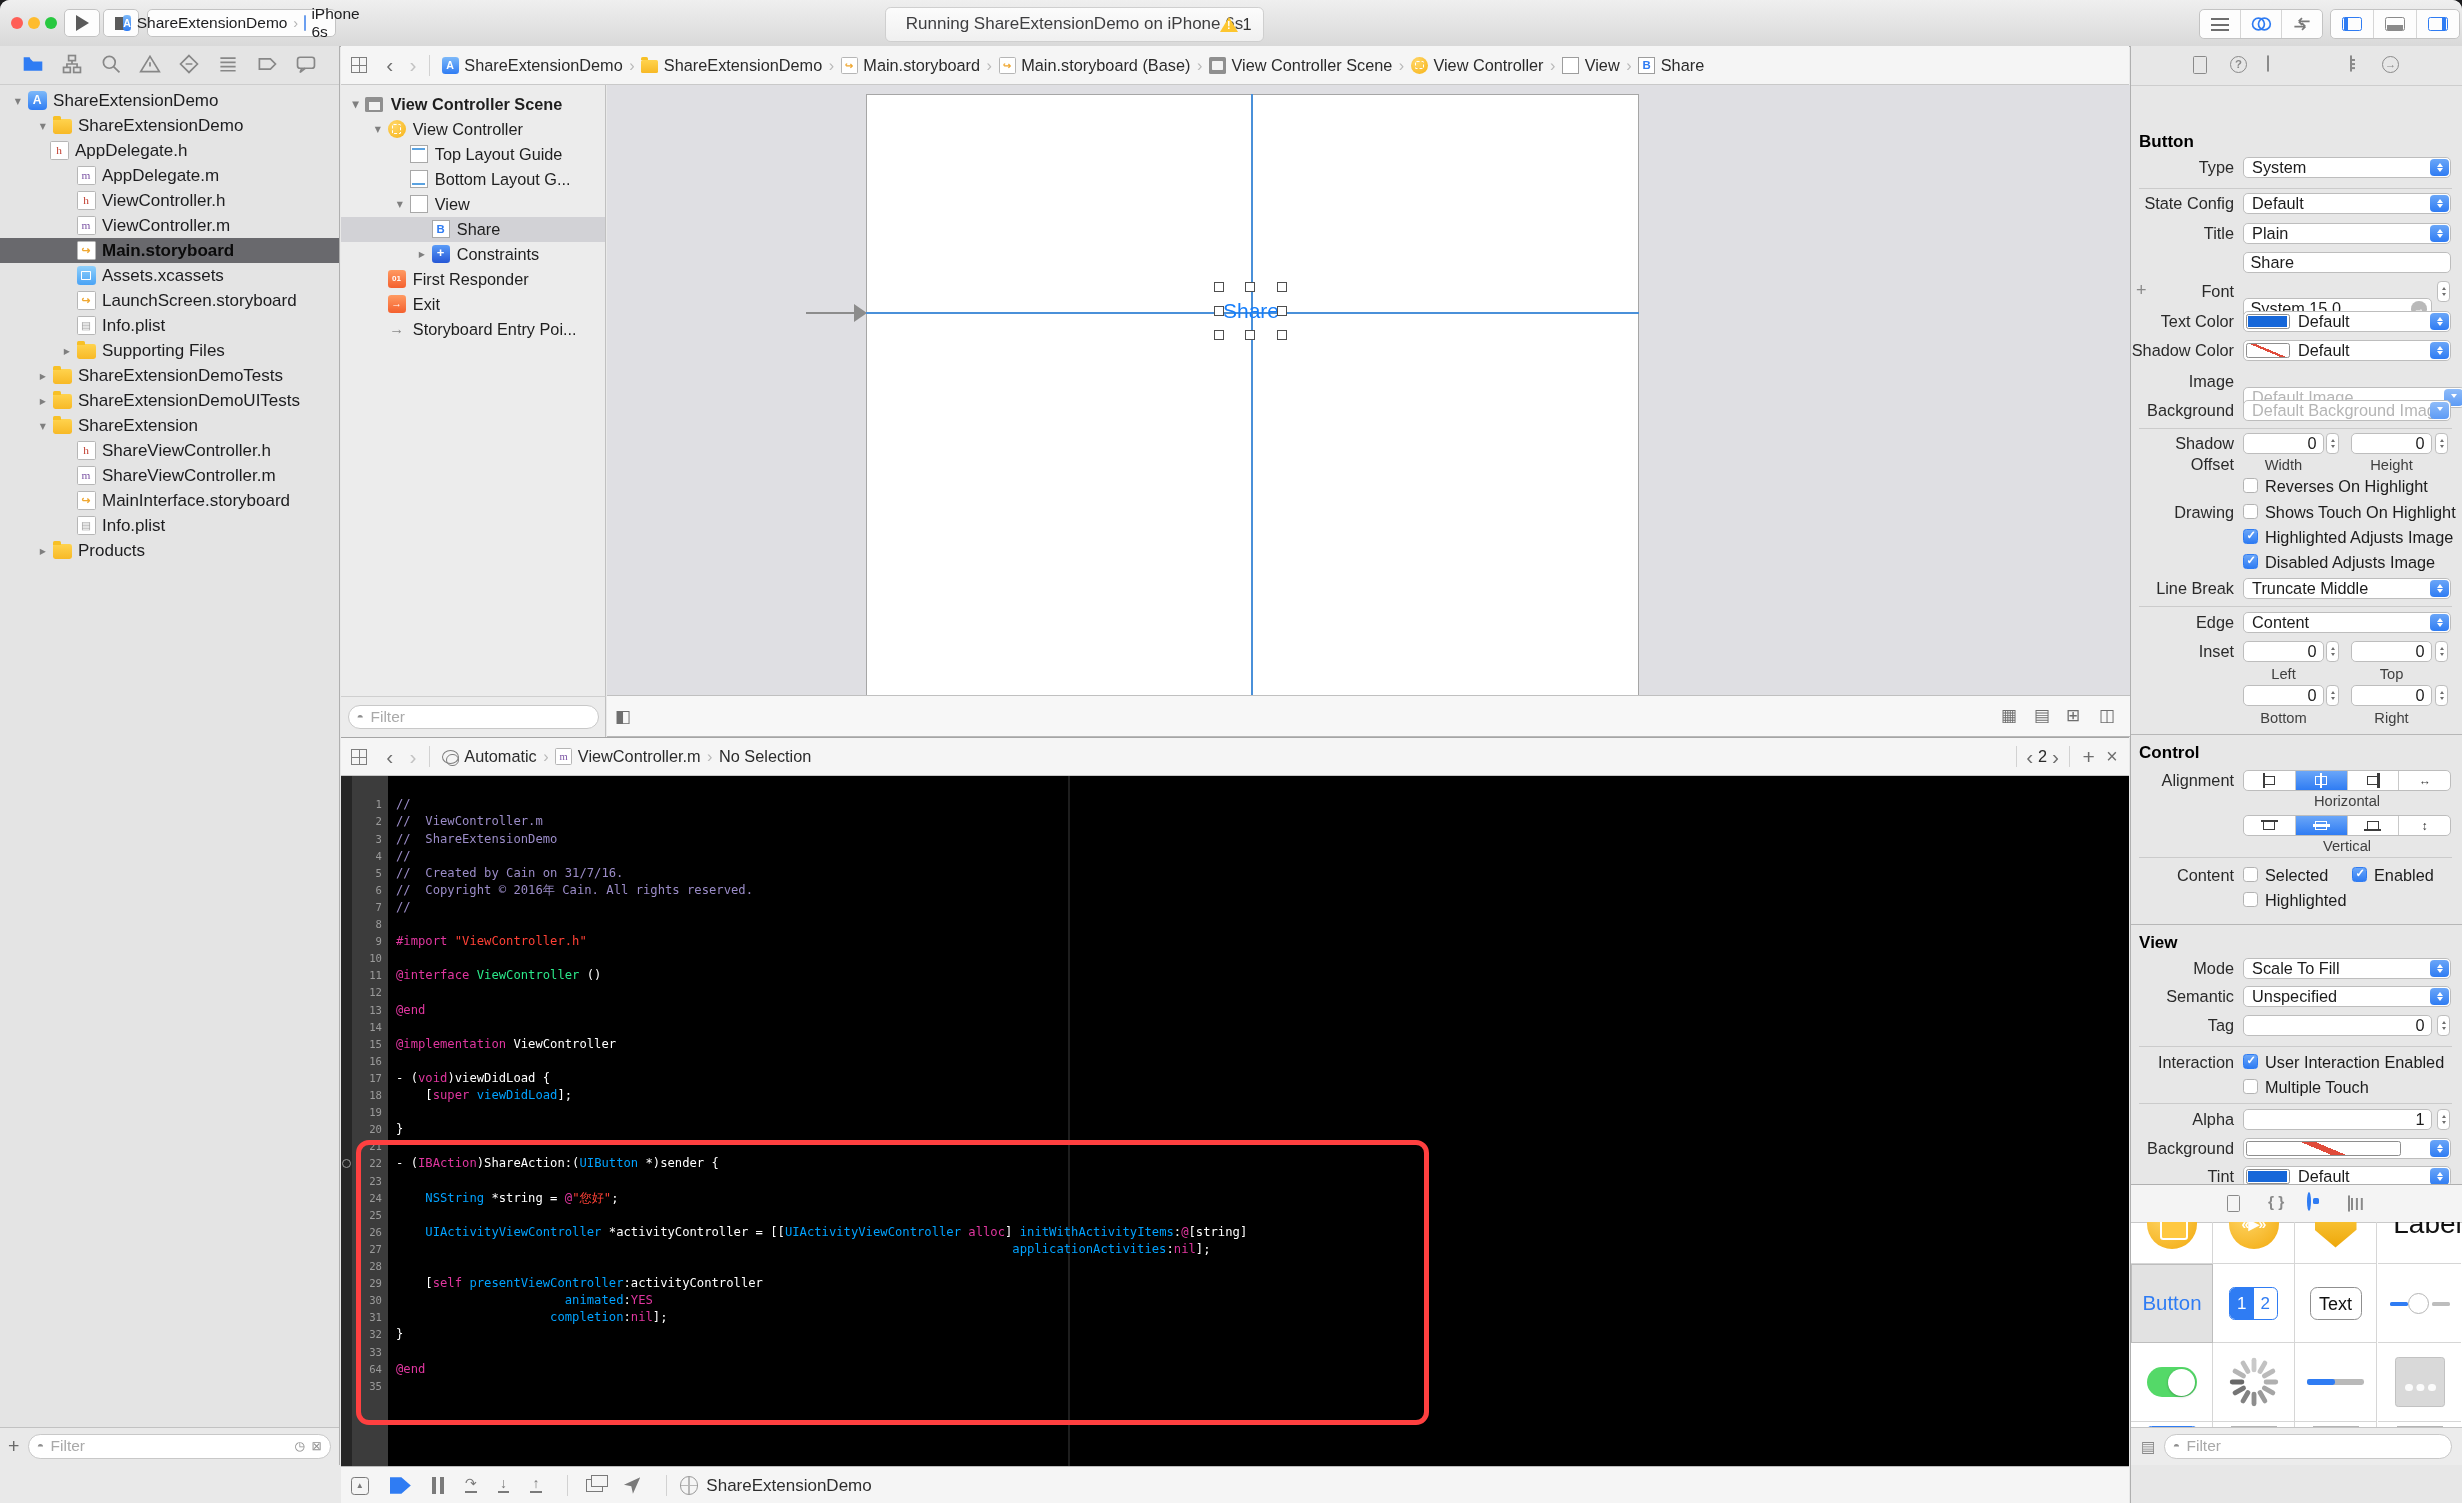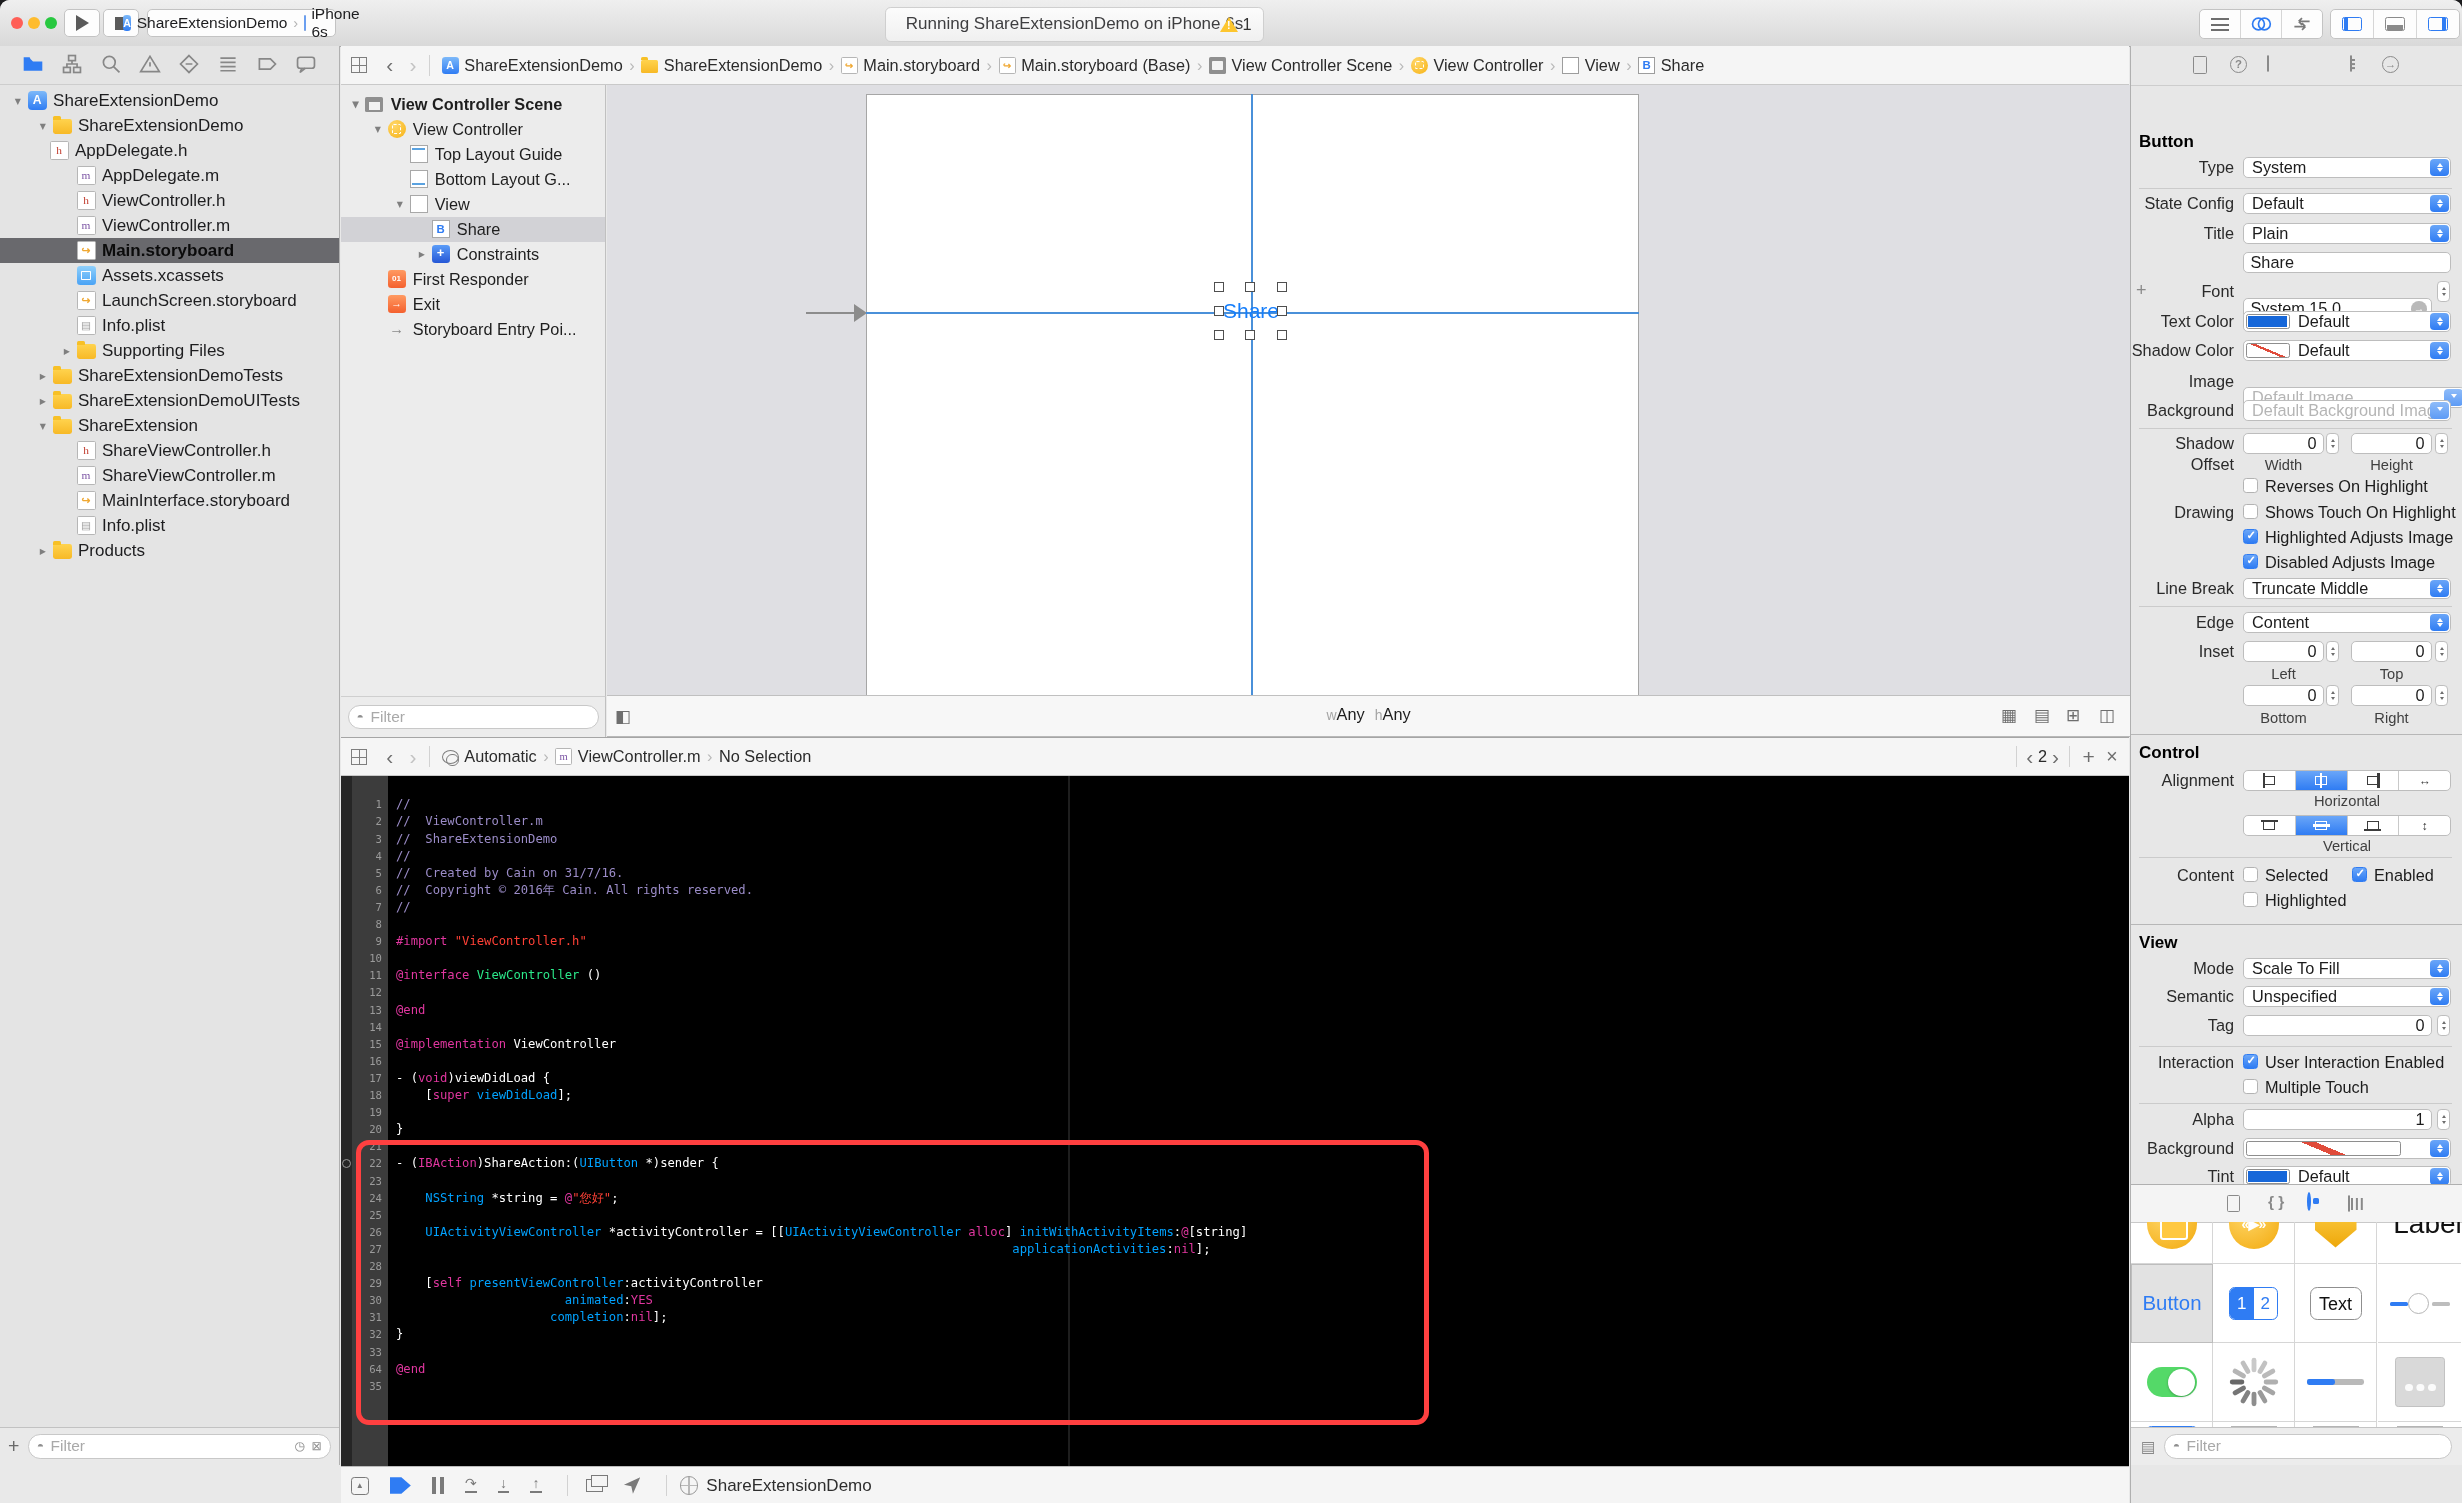--- a/index.html
+++ b/index.html
@@ -591,24 +591,20 @@
     <div class="abs handle" style="left:638px;top:197px;"></div>
     <div class="abs handle" style="left:670px;top:197px;"></div>
     <div class="abs handle" style="left:607px;top:221px;"></div>
     <div class="abs handle" style="left:670px;top:221px;"></div>
     <div class="abs handle" style="left:607px;top:245px;"></div>
     <div class="abs handle" style="left:638px;top:245px;"></div>
     <div class="abs handle" style="left:670px;top:245px;"></div>
   </div>
   <div class="abs canvasbar" style="left:607px;top:696px;width:1523px;height:41px;">
     <span class="abs cbaric" style="left:8.1px;top:9.8px;">◧</span>
-    <span class="abs" style="left:0;right:0;top:9px;text-align:center;">
-      <span class="szk">w</span><span class="szv">Any</span>
-      <span class="szk" style="margin-left:6.5px;">h</span><span class="szv">Any</span>
-    </span>
     <span class="abs cbaric" style="left:1394px;top:9px;">▦</span>
     <span class="abs cbaric" style="left:1427px;top:9px;">▤</span>
     <span class="abs cbaric" style="left:1459px;top:9px;">⊞</span>
     <span class="abs cbaric" style="left:1492px;top:9px;">◫</span>
   </div>
 
   <div class="abs jumpbar" style="left:341px;top:737px;width:1788px;height:39px;border-top:0.8px solid #a5a5a5;">
     <span class="gridico"></span>
     <span class="navarr">‹</span>
     <span class="navarr dis">›</span>

